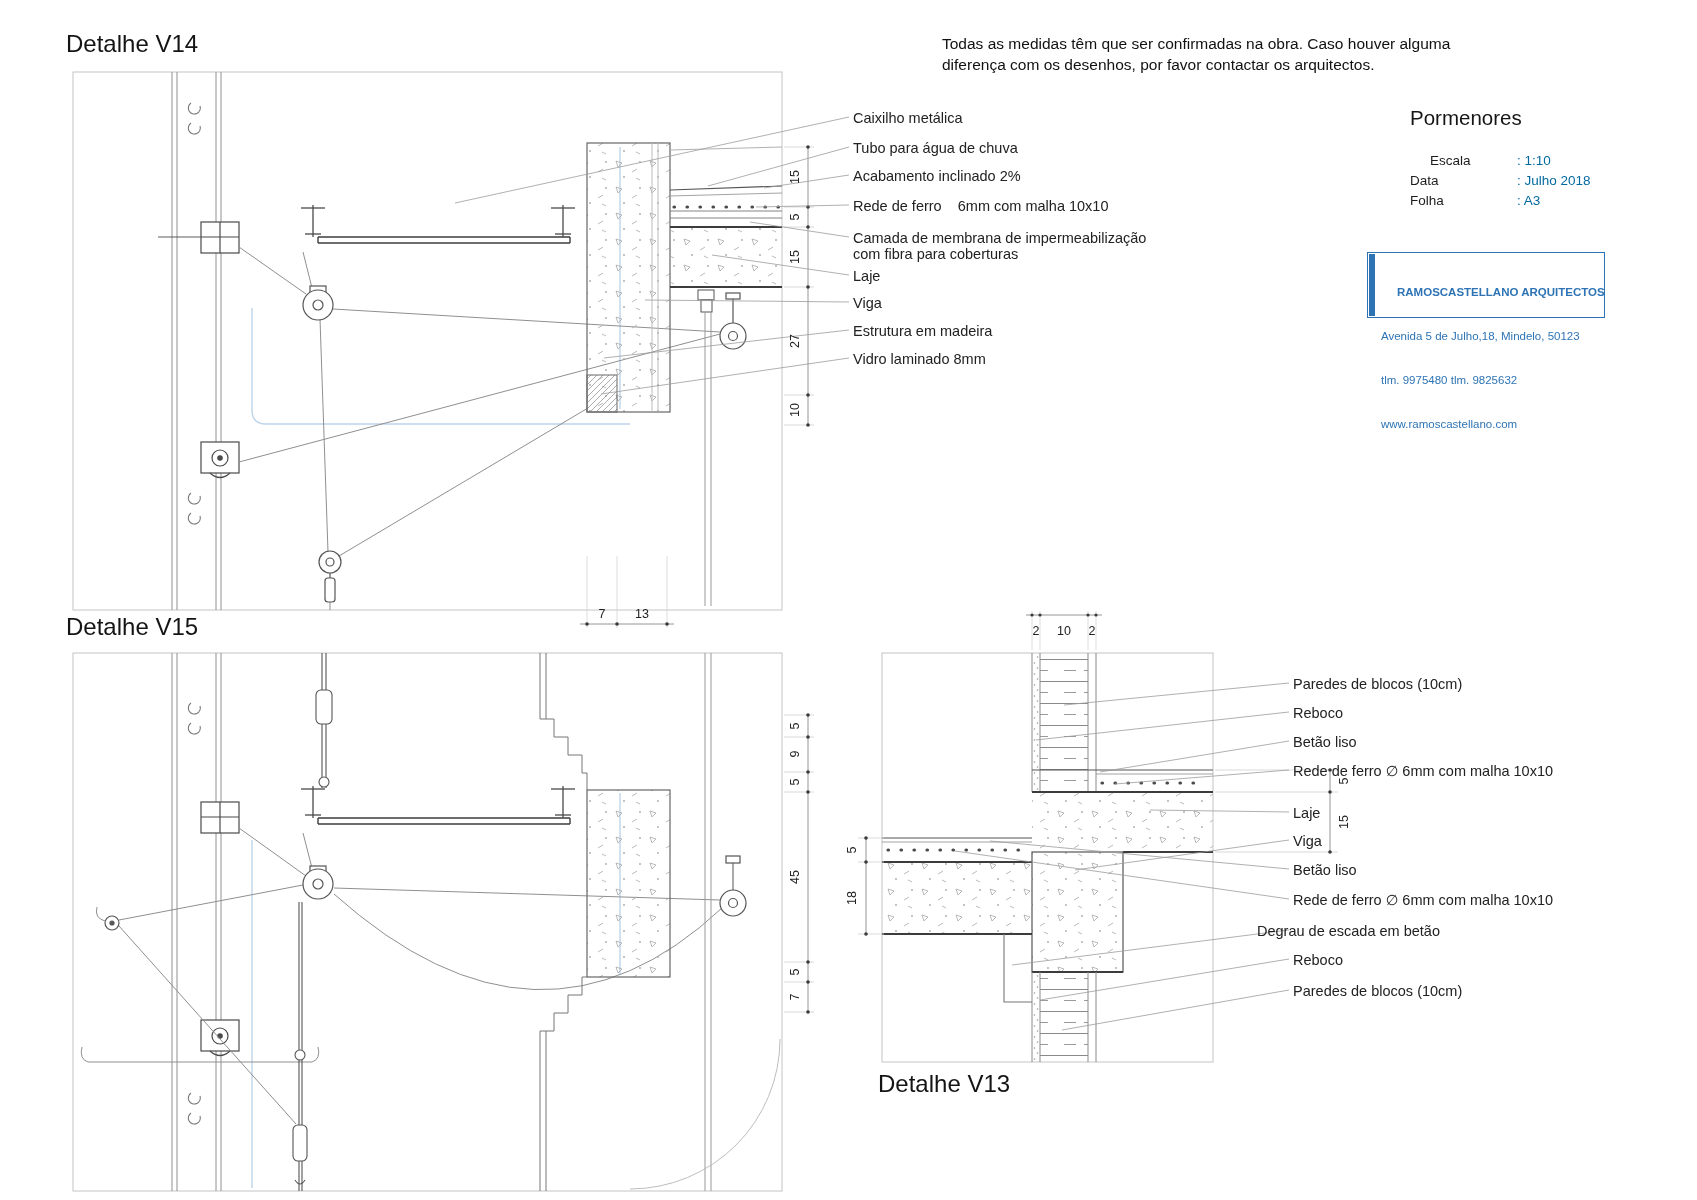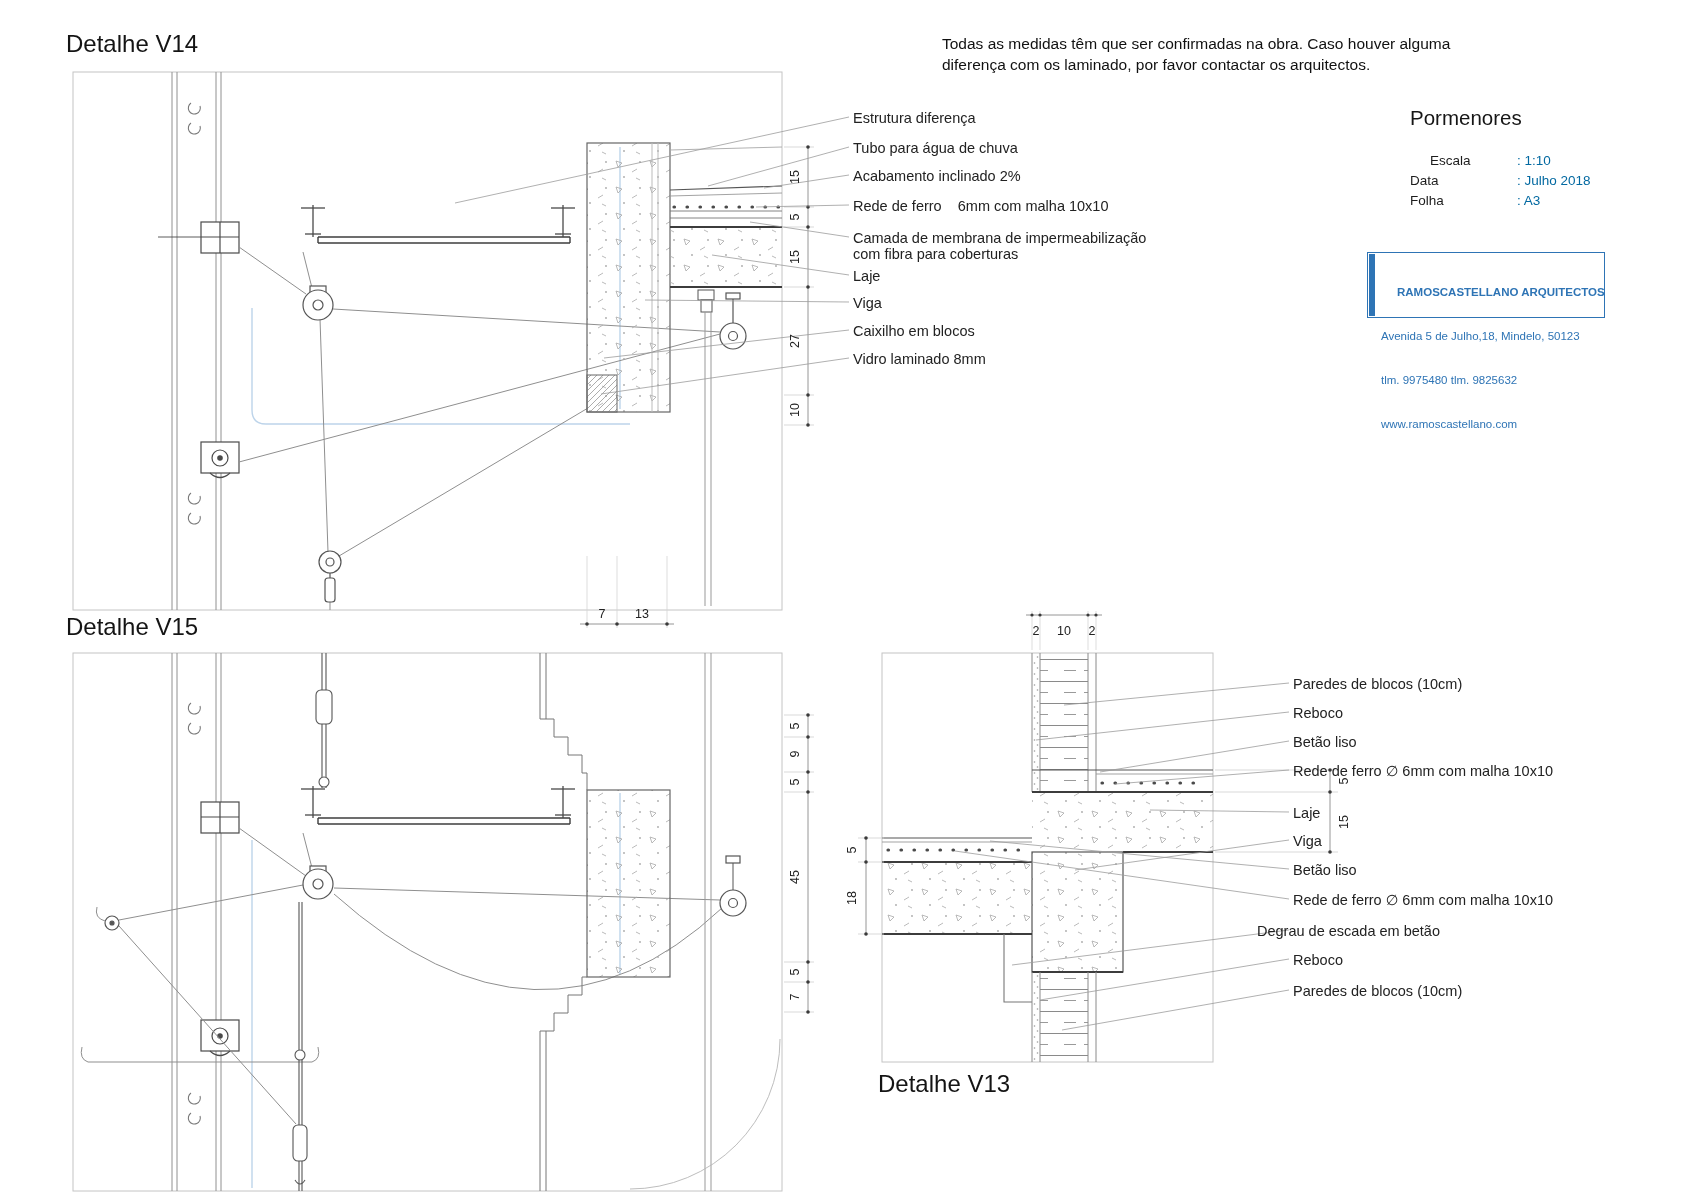--- a/index.html
+++ b/index.html
@@ -416,50 +416,50 @@
     </g>
   </g>
 </svg>
 
 <div class="title" style="left:66px;top:30px;">Detalhe V14</div>
 <div class="title" style="left:66px;top:613px;">Detalhe V15</div>
 <div class="title" style="left:878px;top:1070px;">Detalhe V13</div>
 
 <div id="note">
   <div class="note-line">Todas as medidas têm que ser confirmadas na obra. Caso houver alguma</div>
-  <div class="note-line">diferença com os laminado, por favor contactar os arquitectos.</div>
+  <div class="note-line">diferença com os desenhos, por favor contactar os arquitectos.</div>
 </div>
 
 <div id="tb-title">Pormenores</div>
 <div class="tb-row" style="left:1410px;top:153px;margin-left:20px;">Escala</div>
 <div class="tb-val" style="left:1517px;top:153px;">: 1:10</div>
 <div class="tb-row" style="left:1410px;top:173px;">Data</div>
 <div class="tb-val" style="left:1517px;top:173px;">: Julho 2018</div>
 <div class="tb-row" style="left:1410px;top:193px;">Folha</div>
 <div class="tb-val" style="left:1517px;top:193px;">: A3</div>
 
 <div id="stamp">
   <div class="bar"></div>
   <div class="txt">
     <div class="b">RAMOSCASTELLANO ARQUITECTOS</div>
     <div>Avenida 5 de Julho,18, Mindelo, 50123</div>
     <div>tlm. 9975480 tlm. 9825632</div>
     <div>www.ramoscastellano.com</div>
   </div>
 </div>
 
-<div class="lbl" style="left:853px;top:110px;">Estrutura diferença</div>
+<div class="lbl" style="left:853px;top:110px;">Caixilho metálica</div>
 <div class="lbl" style="left:853px;top:140px;">Tubo para água de chuva</div>
 <div class="lbl" style="left:853px;top:168px;">Acabamento inclinado 2%</div>
 <div class="lbl" style="left:853px;top:198px;">Rede de ferro    6mm com malha 10x10</div>
 <div class="lbl" style="left:853px;top:230px;">Camada de membrana de impermeabilização</div>
 <div class="lbl" style="left:853px;top:246px;">com fibra para coberturas</div>
 <div class="lbl" style="left:853px;top:268px;">Laje</div>
 <div class="lbl" style="left:853px;top:295px;">Viga</div>
-<div class="lbl" style="left:853px;top:323px;">Caixilho em blocos</div>
+<div class="lbl" style="left:853px;top:323px;">Estrutura em madeira</div>
 <div class="lbl" style="left:853px;top:351px;">Vidro laminado 8mm</div>
 
 <div class="lbl" style="left:1293px;top:676px;">Paredes de blocos (10cm)</div>
 <div class="lbl" style="left:1293px;top:705px;">Reboco</div>
 <div class="lbl" style="left:1293px;top:734px;">Betão liso</div>
 <div class="lbl" style="left:1293px;top:763px;">Rede de ferro ∅ 6mm com malha 10x10</div>
 <div class="lbl" style="left:1293px;top:805px;">Laje</div>
 <div class="lbl" style="left:1293px;top:833px;">Viga</div>
 <div class="lbl" style="left:1293px;top:862px;">Betão liso</div>
 <div class="lbl" style="left:1293px;top:892px;">Rede de ferro ∅ 6mm com malha 10x10</div>

